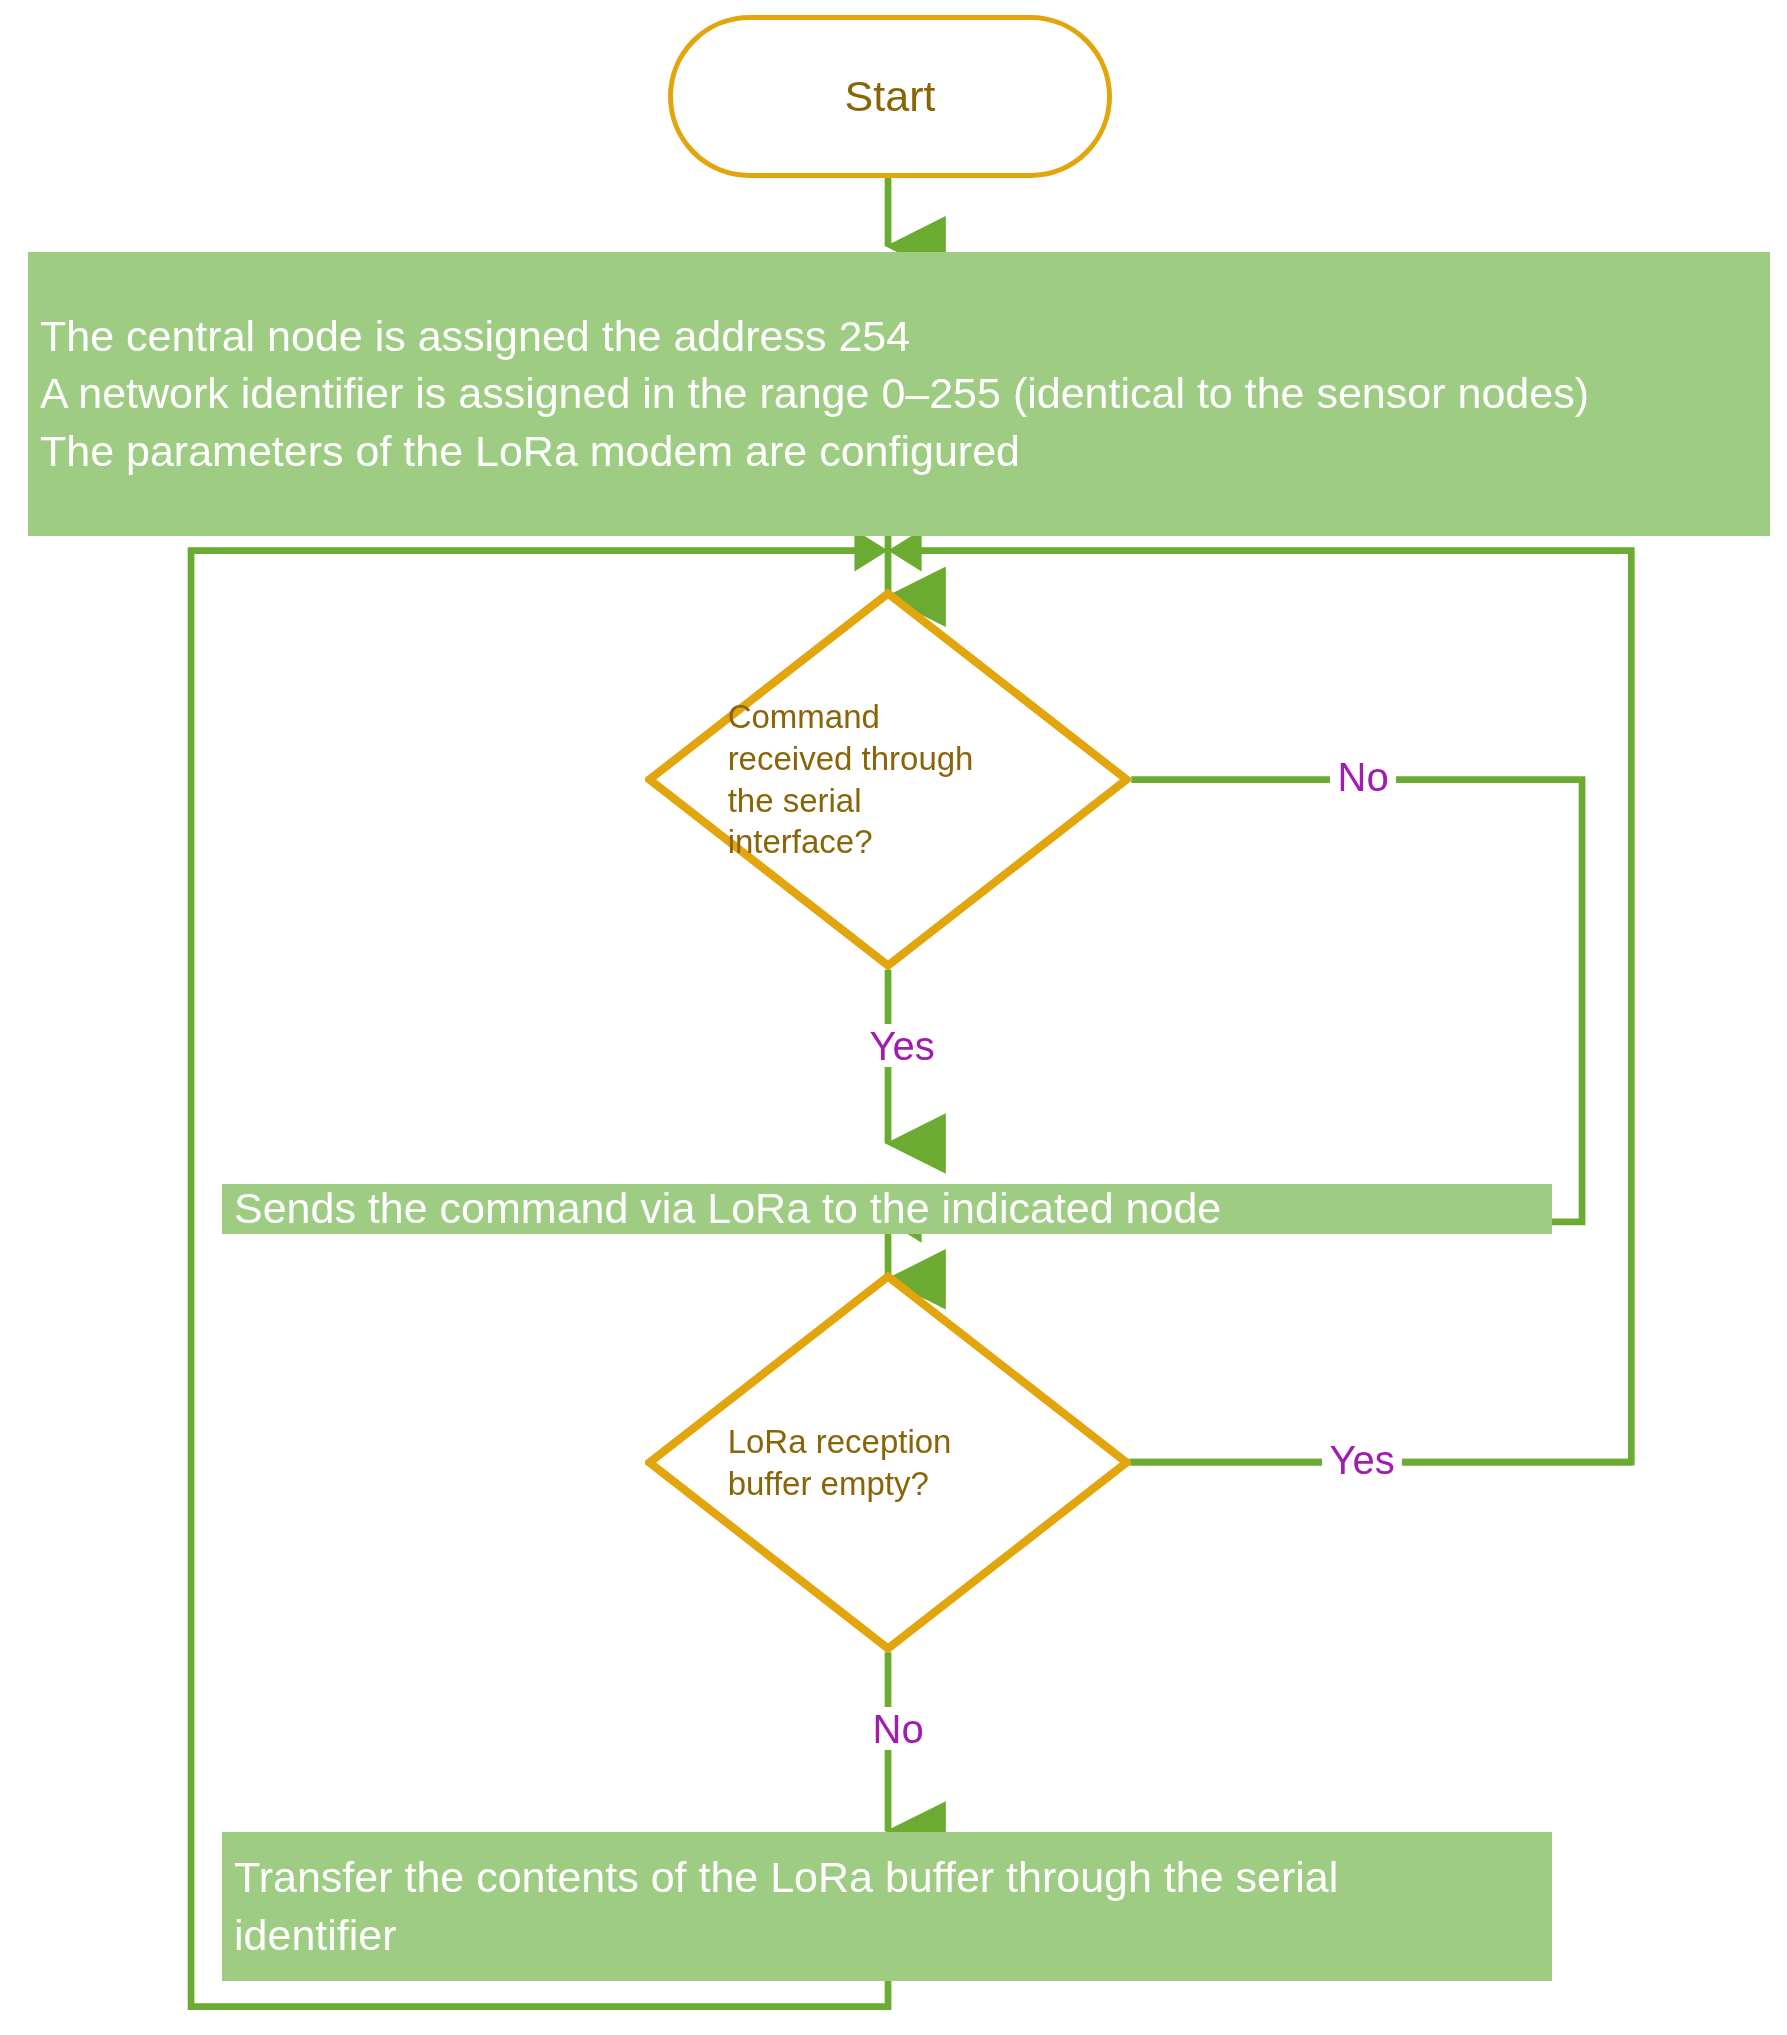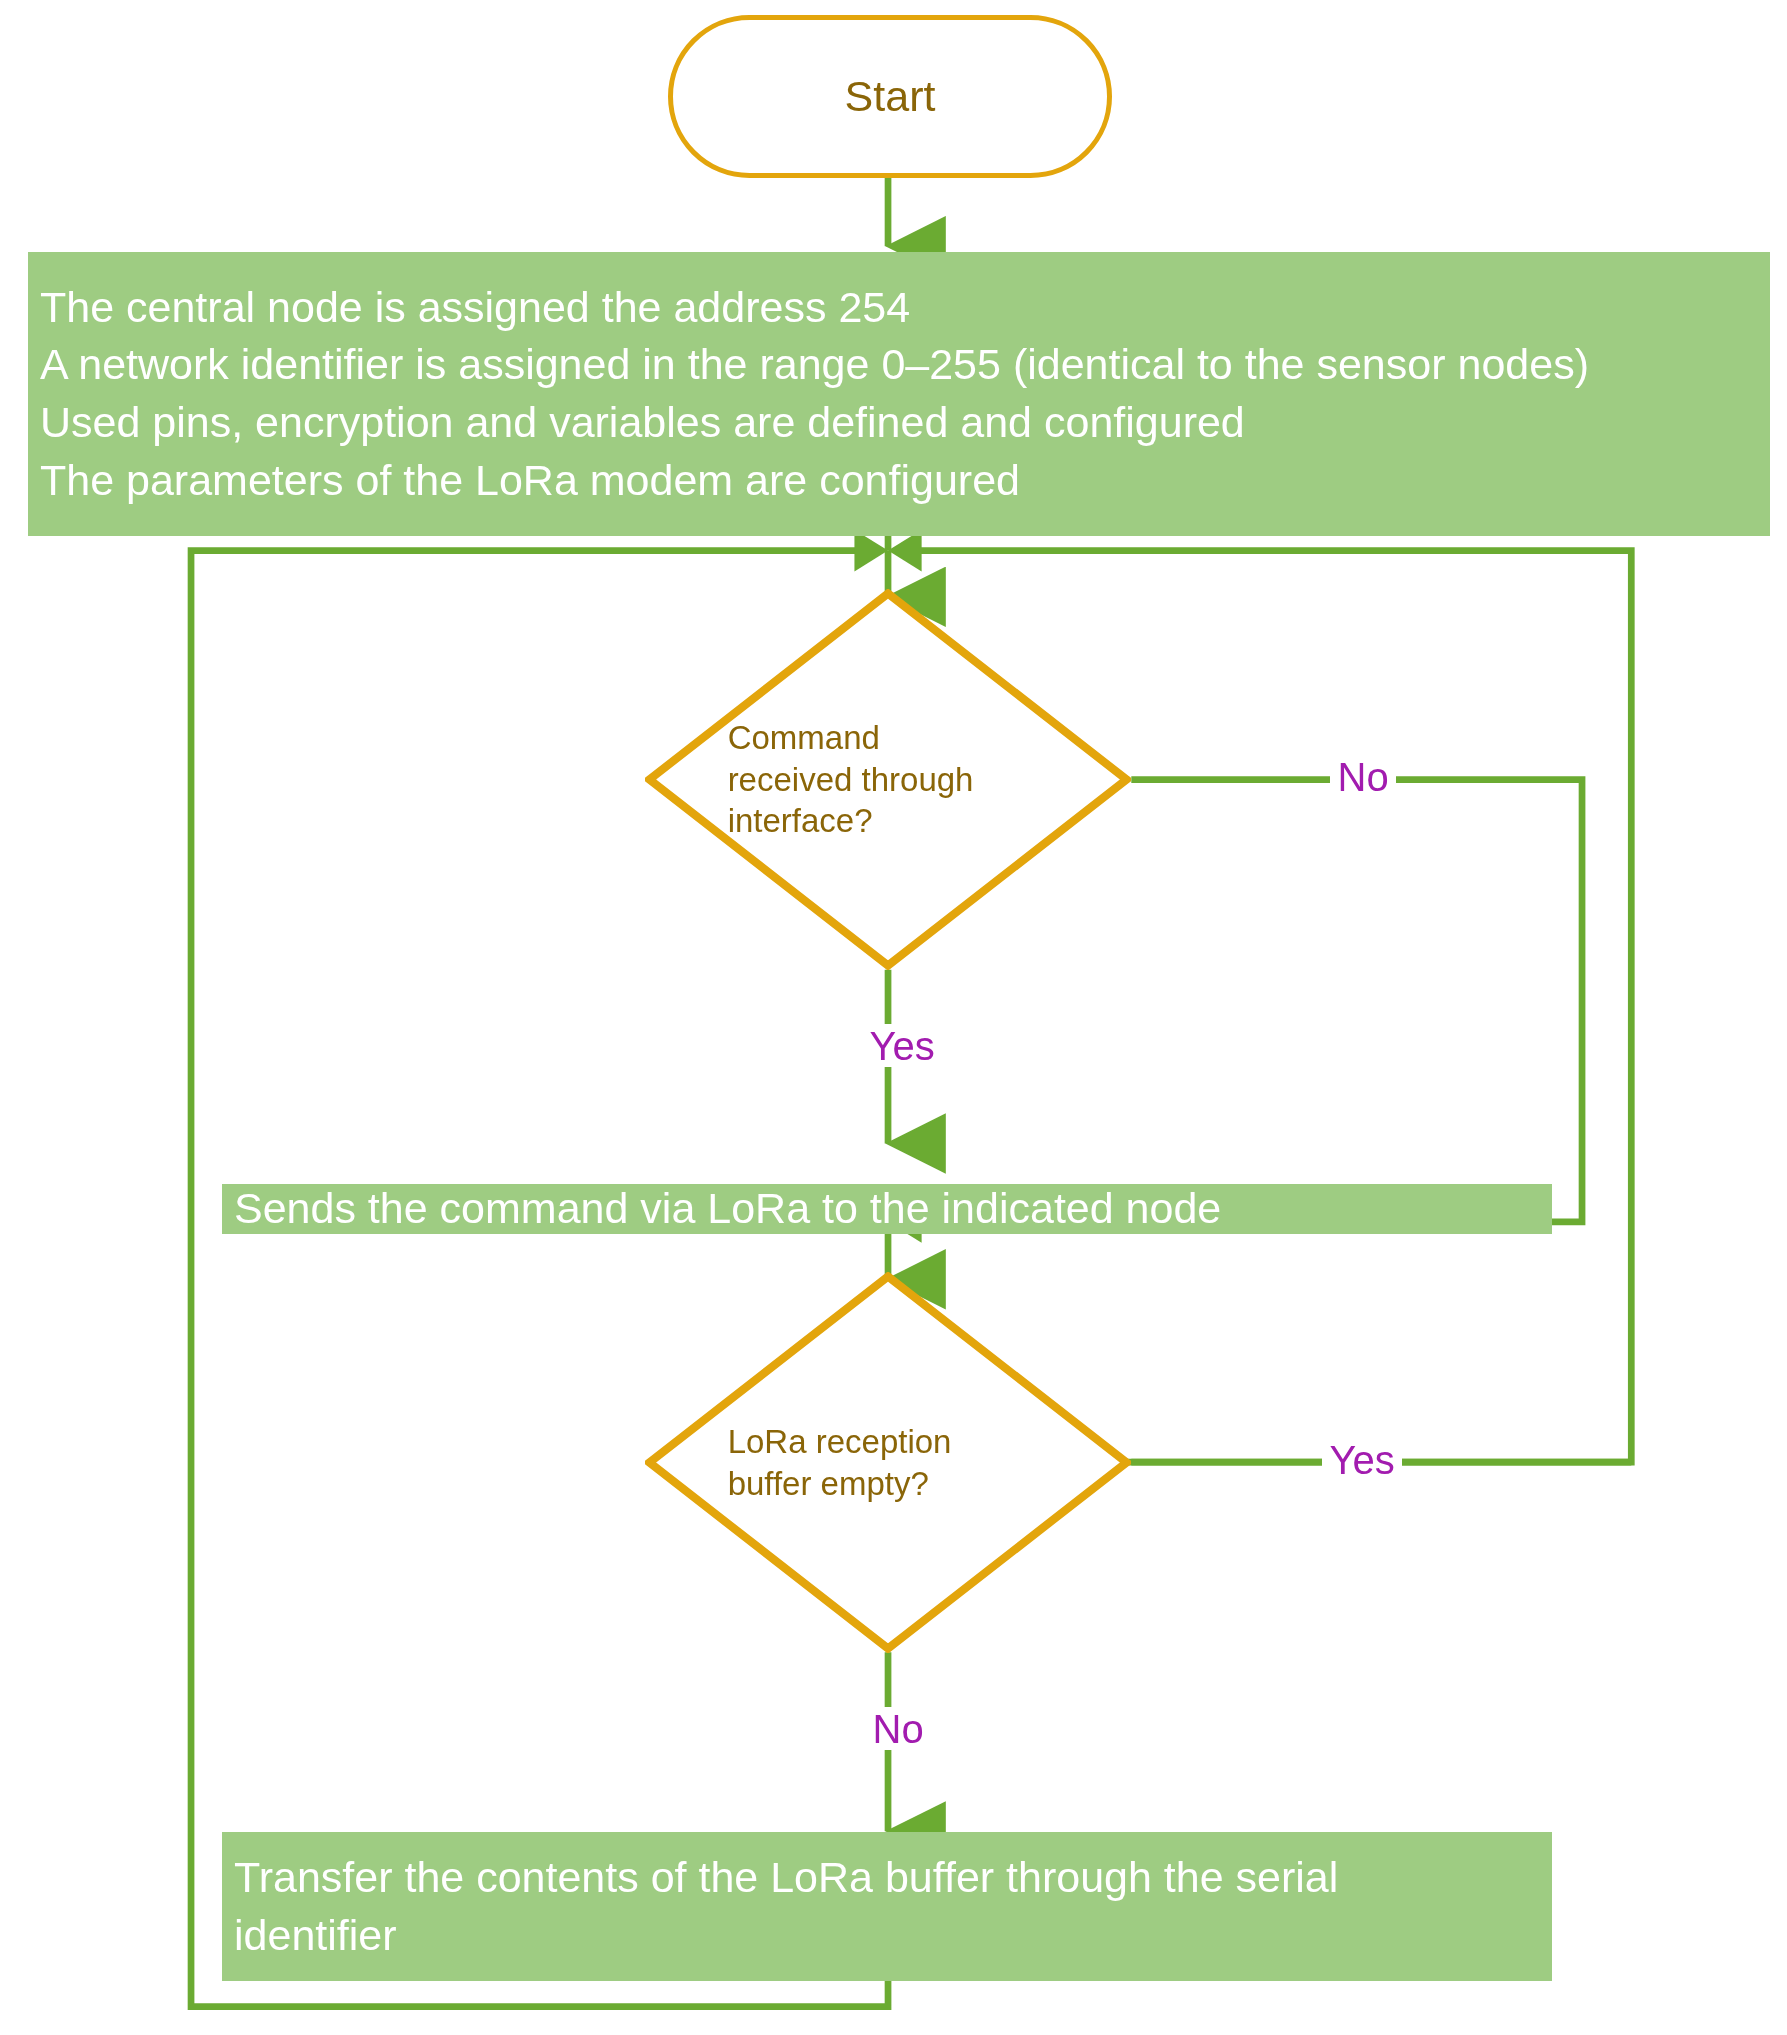--- a/index.html
+++ b/index.html
@@ -91,32 +91,32 @@
   </svg>
 
   <div class="node terminator" style="left:668px;top:15px;width:444px;height:163px;">
     <span>Start</span>
   </div>
 
   <div class="node process" style="left:28px;top:252px;width:1742px;height:284px;">
     <span class="txt">
       <span>The central node is assigned the address 254</span>
       <span>A network identifier is assigned in the range 0–255 (identical to the sensor nodes)</span>
-      <span>Used pins, encryption and variables are defined and configured</span>
       <span>The parameters of the LoRa modem are configured</span>
     </span>
   </div>
 
   <div class="node decision" style="left:645px;top:589px;width:486px;height:381px;">
     <svg class="diamond-svg" viewBox="0 0 652 510" preserveAspectRatio="none">
       <polygon points="326,6 646,255 326,504 6,255" fill="#ffffff" stroke="#E3A50C" stroke-width="11"></polygon>
     </svg>
     <span class="dlabel">
       <span>Command</span>
       <span>received through</span>
+      <span>the serial</span>
       <span>interface?</span>
     </span>
   </div>
 
   <div class="node process" style="left:222px;top:1144px;width:1330px;height:50px;margin-top:40px;">
     <span class="txt">
       <span>Sends the command via LoRa to the indicated node</span>
     </span>
   </div>
 

